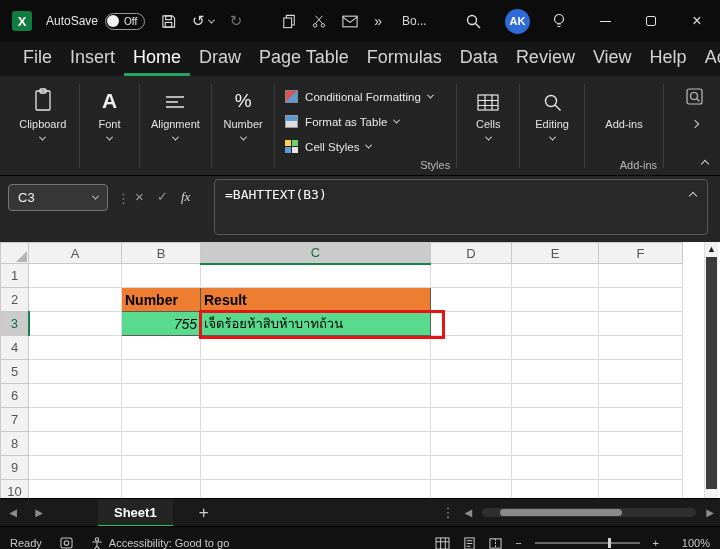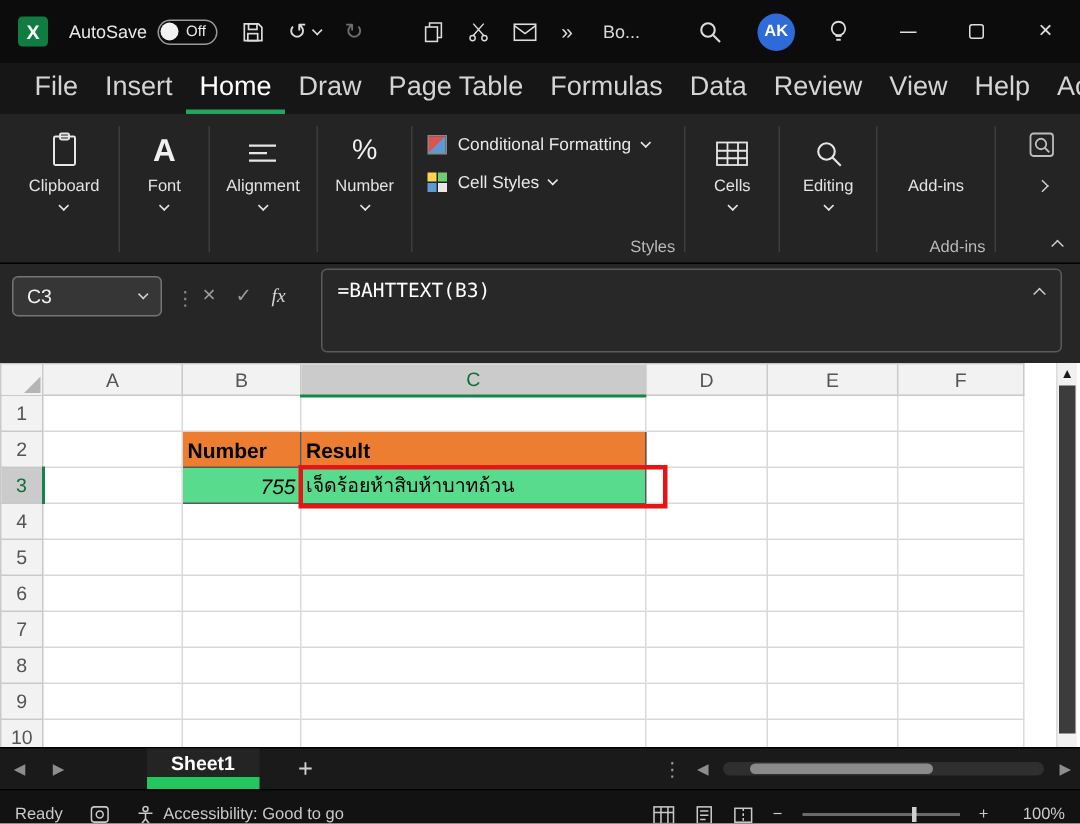--- a/index.html
+++ b/index.html
@@ -80,21 +80,21 @@
   td.num { text-align:right;font-style:italic; }
   td.relc { position:relative; }
   .red-annot { position:absolute; left:-2px; top:-2px; width:246px; height:29px; border:3px solid #e61414; z-index:6; pointer-events:none; }
   .vscroll { position:absolute; right:2px; top:0; bottom:0; width:14px; background:#f1f1f1; border-left:1px solid #dcdcdc; }
   .vscroll .uparr { display:block; text-align:center; color:#1a1a1a; font-size:9px; line-height:14px; }
   .vthumb { position:absolute; left:1px; right:1px; top:15px; height:232px; background:#3c3c3c; }
 
   
   .sheetbar { height:28px; background:#1a1a1a; display:flex; align-items:stretch; color:#9a9a9a; position:relative; flex:0 0 auto; border-top:1px solid #000; }
   .snav { width:26px; display:flex; align-items:center; justify-content:center; font-size:10px; color:#8d8d8d; }
-  .stab { margin-left:46px; padding:0 16px; display:flex; align-items:center; color:#fff; font-size:13px; font-weight:bold; background:#242424; border-bottom:8px solid #22c55e; }
+  .stab { margin-left:46px; padding:0 16px; display:flex; align-items:center; color:#fff; font-size:13px; font-weight:bold; background:#242424; border-bottom:1px solid #22c55e; }
   .saddbtn { width:34px; display:flex; align-items:center; justify-content:center; font-size:17px; color:#cfcfcf; margin-left:14px; }
   .sb-right { position:absolute; right:6px; top:0; bottom:0; display:flex; align-items:center; gap:10px; }
   .hdots { color:#9a9a9a; font-size:13px; }
   .harr { color:#8d8d8d; font-size:10px; }
   .htrack { width:214px; height:9px; background:#2f2f2f; border-radius:5px; position:relative; }
   .hthumb { position:absolute; left:18px; top:1px; width:122px; height:7px; background:#8a8a8a; border-radius:4px; }
 
   
   .statusbar { height:23px; background:#121212; display:flex; align-items:center; justify-content:space-between; color:#c9c9c9; font-size:11px; padding:16px 10px; flex:0 0 auto; border-top:1px solid #000; }
   .sb-left { display:flex; align-items:center; gap:18px; }
@@ -228,20 +228,25 @@
     <div class="rgroup" style="width:52px">
       <span class="ric bigPct">%</span>
       <span class="rlabel">Number</span>
       <span class="chev down sm"></span>
     </div>
     <div class="vsep"></div>
     <div class="styles-group">
       <div class="sitem">
         <span class="cf-ic"></span>
         <span>Conditional Formatting</span>
+        <span class="chev down sm"></span>
+      </div>
+      <div class="sitem">
+        <span class="fat-ic"></span>
+        <span>Format as Table</span>
         <span class="chev down sm"></span>
       </div>
       <div class="sitem">
         <span class="cs-ic">
             <i style="background:#ffd34d"></i>
             <i style="background:#6fcf6f"></i>
             <i style="background:#5b9bd5"></i>
             <i style="background:#e8e8e8"></i>
           </span>
         <span>Cell Styles</span>

